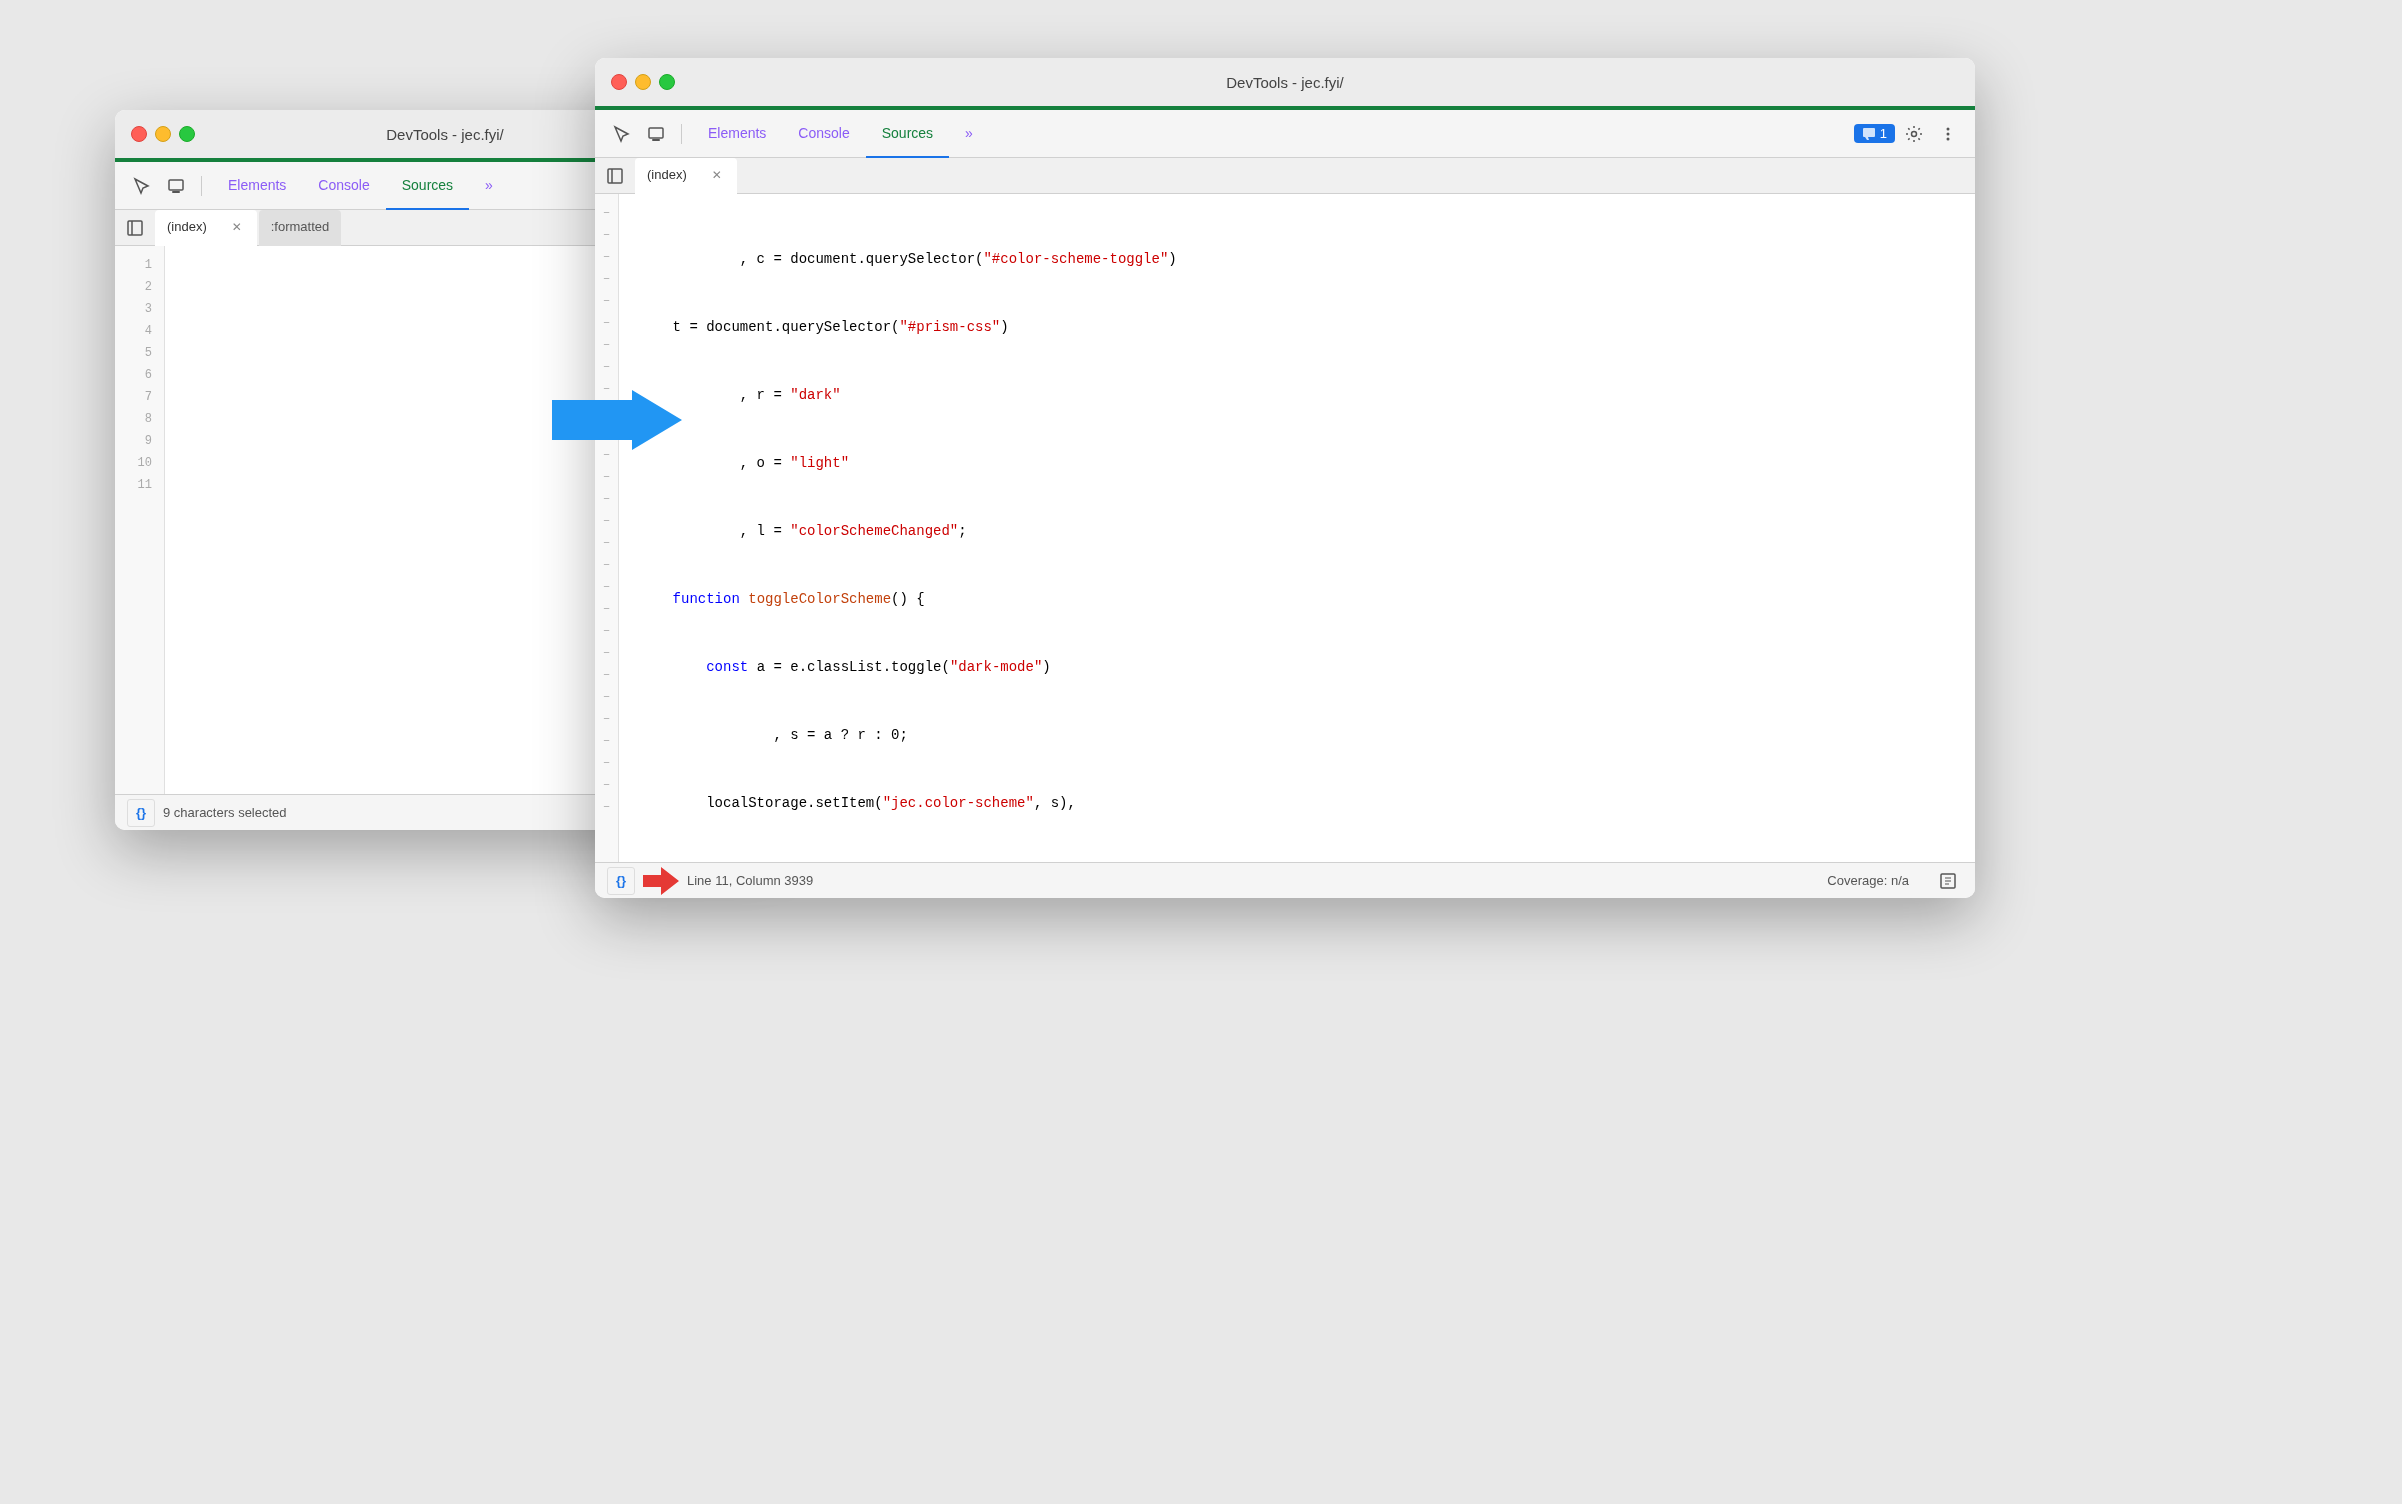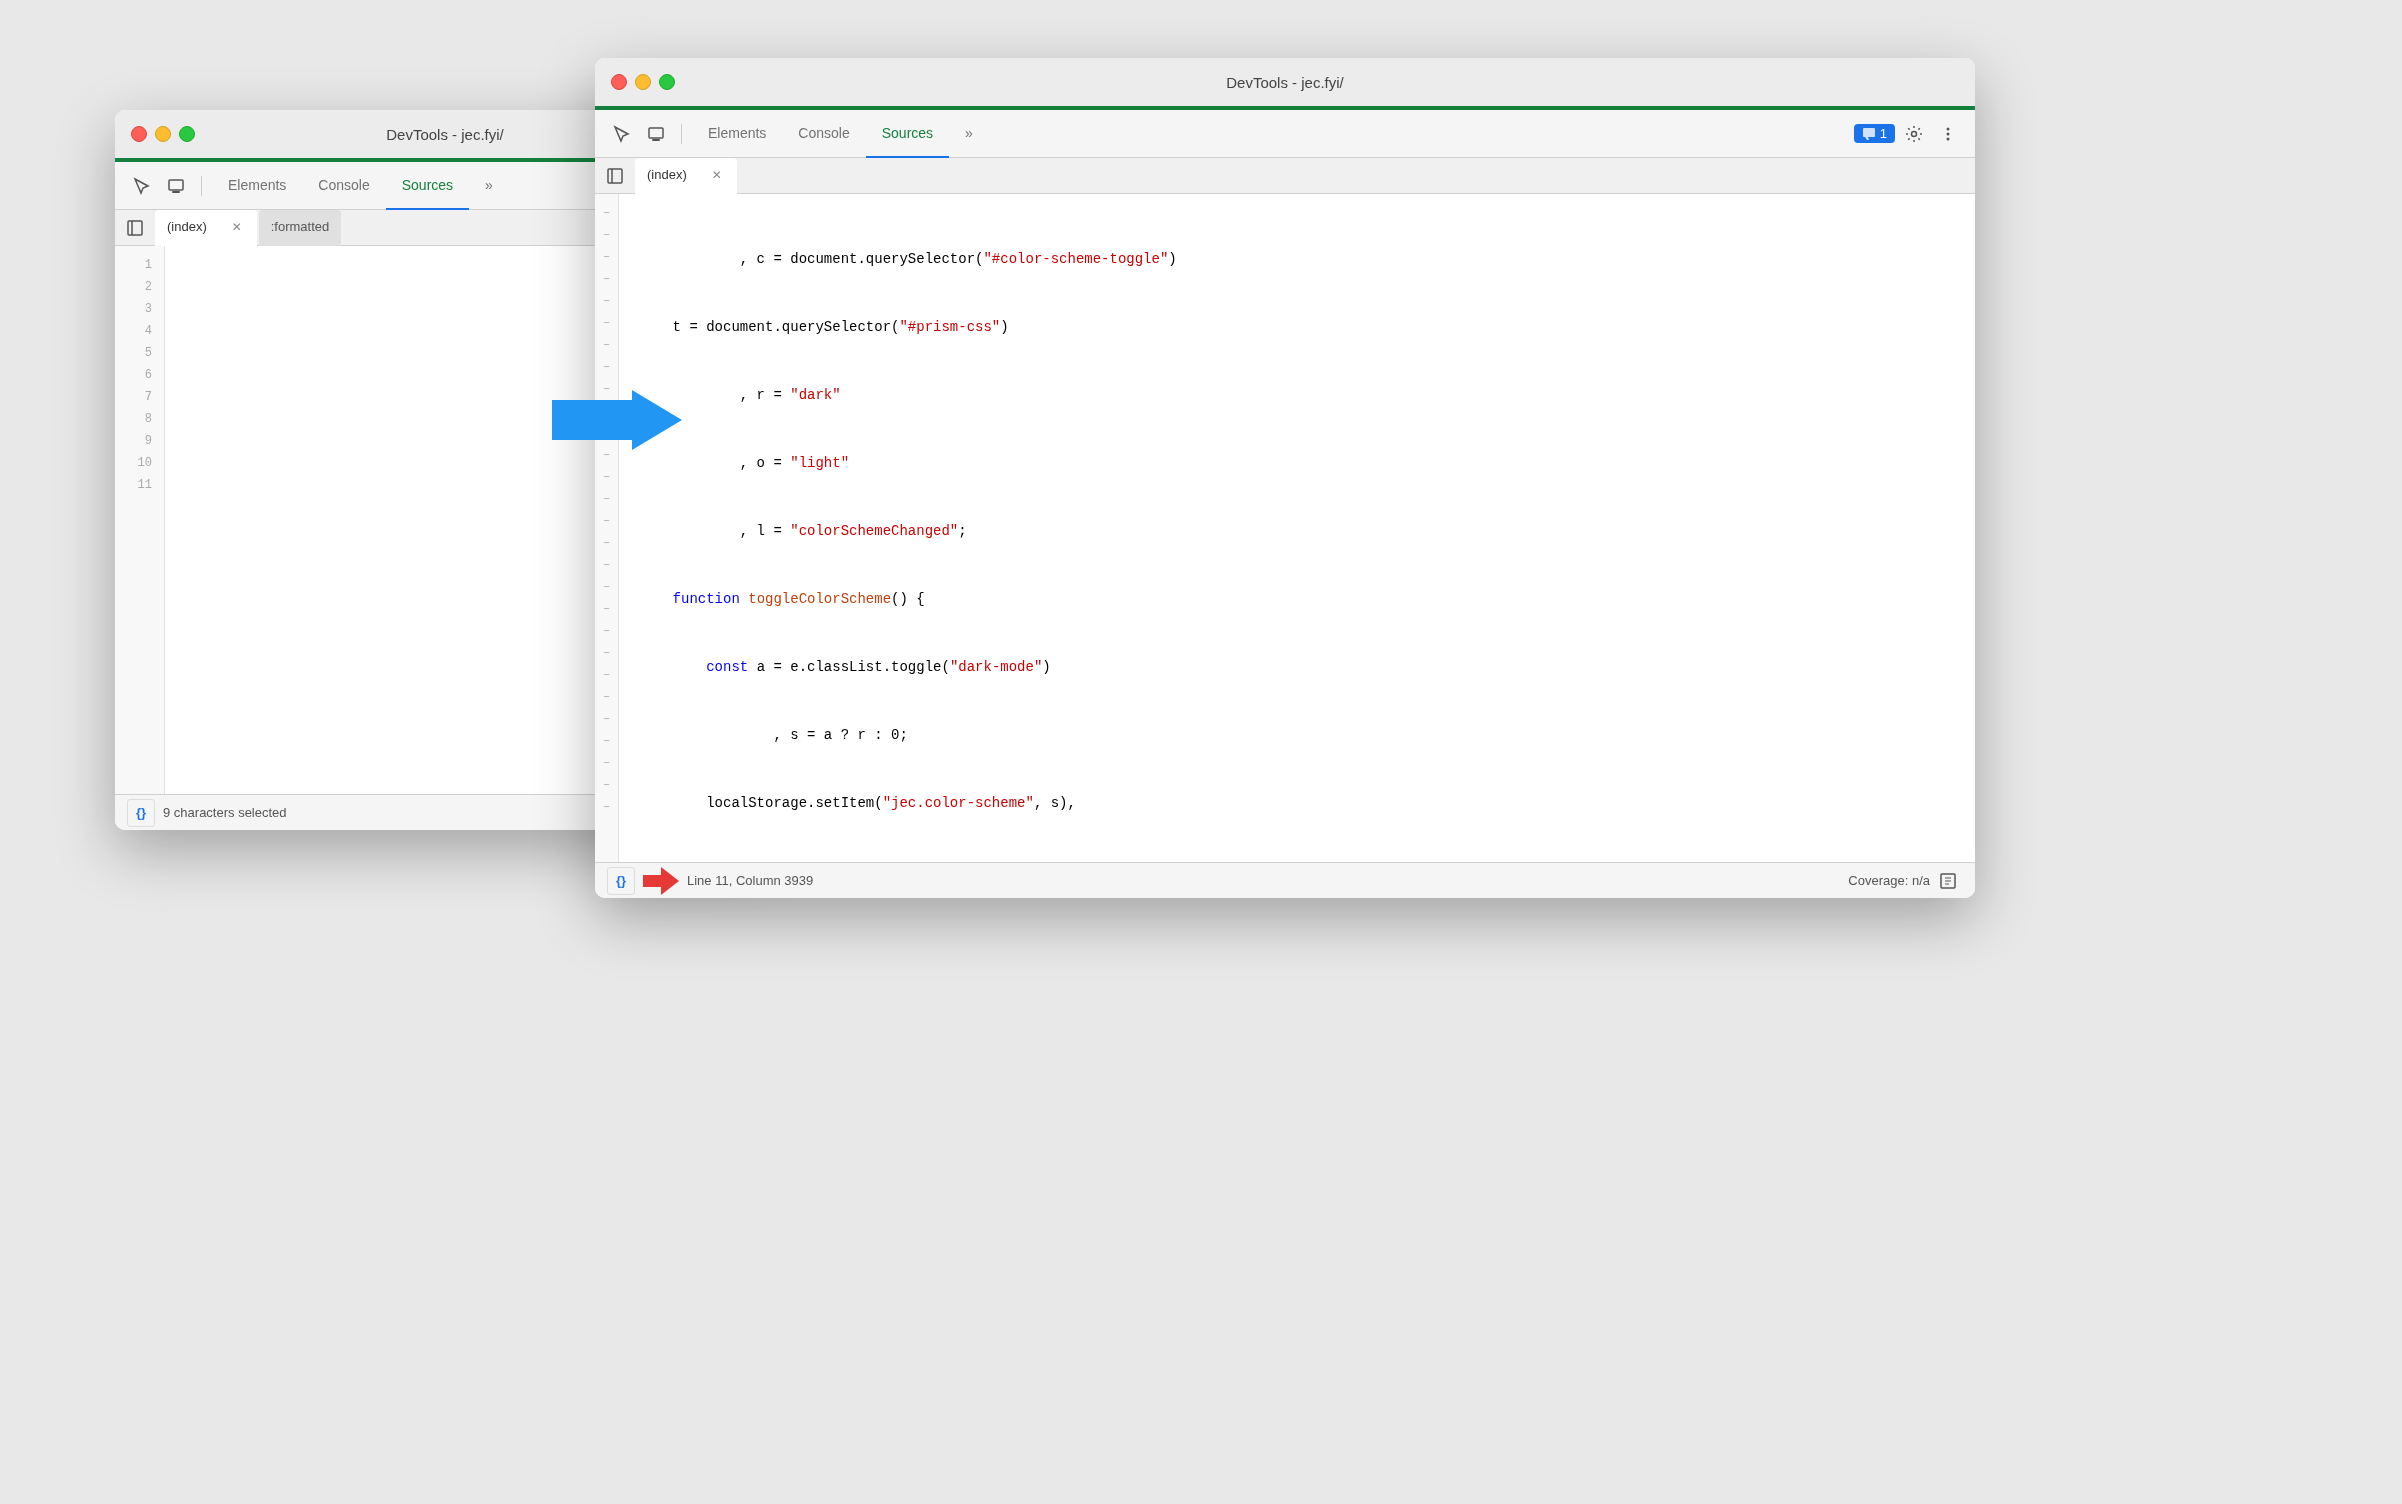--- a/index.html
+++ b/index.html
@@ -96,21 +96,21 @@
       align-items: center;
       gap: 0;
     }
 
     .tab-item {
       padding: 0 16px;
       height: 48px;
       display: flex;
       align-items: center;
       font-size: 14px;
-      color: #737373;
+      color: #8b5cf6;
       cursor: pointer;
       border-bottom: 2px solid transparent;
       white-space: nowrap;
     }
 
     .tab-item.active {
       color: #15803d;
       border-bottom: 2px solid #1a73e8;
     }
 
@@ -254,21 +254,21 @@
     .status-left {
       display: flex;
       align-items: center;
       gap: 8px;
     }
 
     .status-right {
       margin-left: auto;
       display: flex;
       align-items: center;
-      gap: 3px;
+      gap: 24px;
     }
 
     .format-button {
       width: 28px;
       height: 28px;
       display: flex;
       align-items: center;
       justify-content: center;
       font-size: 13px;
       color: #1a73e8;

